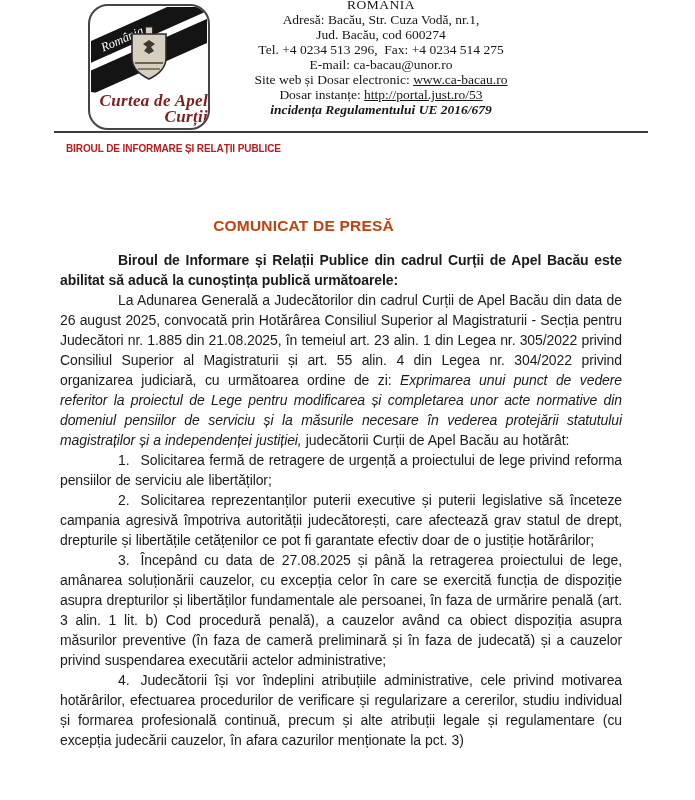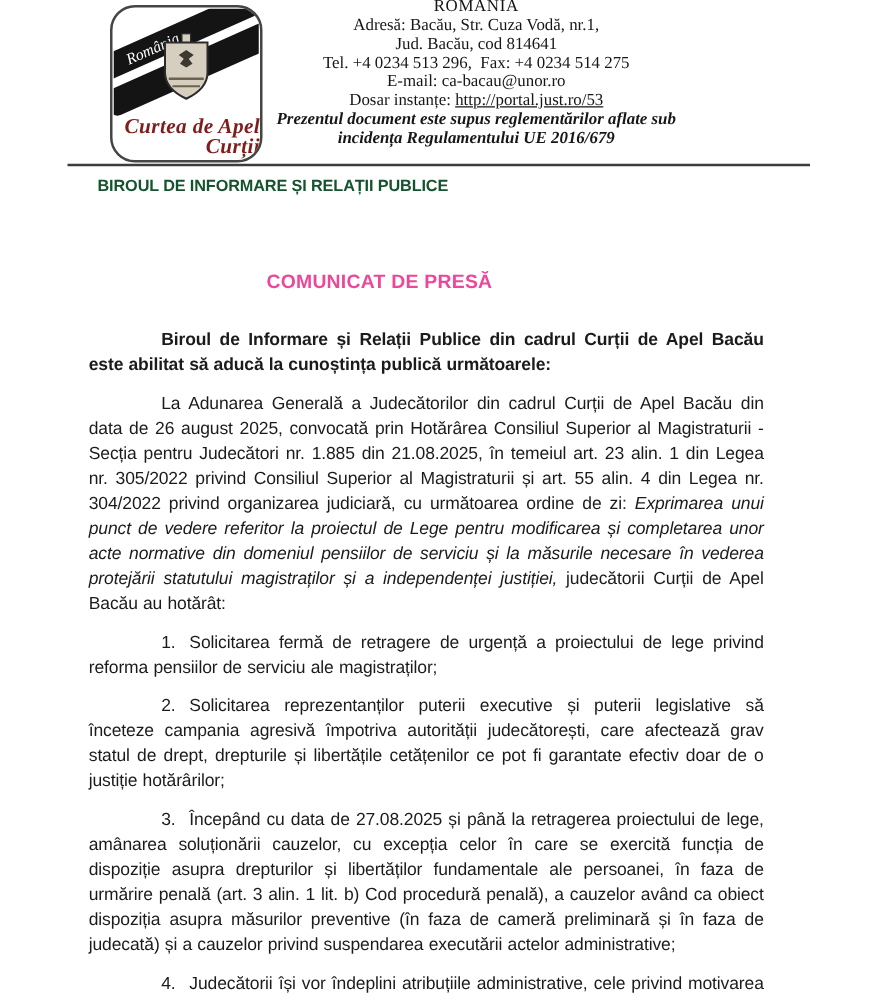--- a/index.html
+++ b/index.html
@@ -56,48 +56,48 @@
   .rule {
     position: absolute;
     left: 54px; top: 131px;
     width: 594px; height: 2px;
     background: #3c3c3c;
   }
 
   
   .office {
     position: absolute;
-    left: 78px; top: 139px;
+    left: 66px; top: 139px;
     font-weight: 700;
-    font-size: 13px;
+    font-size: 10px;
     line-height: 20.5px;
     letter-spacing: -0.1px;
-    color: #14532d;
+    color: #b91c1c;
   }
 
   
   .title {
     position: absolute;
     left: 0; top: 217px;
     width: 607px;
     text-align: center;
     font-weight: 700;
     font-size: 15.5px;
     letter-spacing: 0.2px;
-    color: #ec4899;
+    color: #c2410c;
   }
 
   
   .body-text {
     position: absolute;
     left: 60px; top: 250px;
     width: 562px;
   }
   .body-text p {
-    margin: 11px;
+    margin: 0;
     text-indent: 58px;
     text-align: justify;
     font-size: 14px;
     line-height: 20px;
     letter-spacing: -0.1px;
     word-spacing: 0.4px;
   }
   .b { font-weight: 700; }
   .i { font-style: italic; }
   .pnum { margin-right: 11px; }
@@ -124,47 +124,49 @@
     </svg>
     <div class="logo-name">
       <div>Curtea de Apel</div>
       <div>Curții</div>
     </div>
   </div>
 
   <div class="head-block">
     <div class="country">ROMÂNIA</div>
     <div>Adresă: Bacău, Str. Cuza Vodă, nr.1,</div>
-    <div>Jud. Bacău, cod 814641</div>
+    <div>Jud. Bacău, cod 600274</div>
     <div>Tel. +4 0234 513 296, &nbsp;Fax: +4 0234 514 275</div>
     <div>E-mail: ca-bacau@unor.ro</div>
     <div>
+      <span>Site web și Dosar electronic: </span><a class="lnk">www.ca-bacau.ro</a>
+    </div>
+    <div>
       <span>Dosar instanțe: </span><a class="lnk">http://portal.just.ro/53</a>
     </div>
-    <div class="gdpr">Prezentul document este supus reglementărilor aflate sub</div>
     <div class="gdpr">incidența Regulamentului UE 2016/679</div>
   </div>
 
   <div class="rule"></div>
 
   <div class="office">
     <div>BIROUL DE INFORMARE ȘI RELAȚII PUBLICE</div>
   </div>
 
   <div class="title">COMUNICAT DE PRESĂ</div>
 
   <div class="body-text">
     <p class="b">
       <span>Biroul de Informare și Relații Publice din cadrul Curții de Apel Bacău este abilitat să aducă la cunoștința publică următoarele:</span>
     </p>
     <p>
       <span>La Adunarea Generală a Judecătorilor din cadrul Curții de Apel Bacău din data de 26 august 2025, convocată prin Hotărârea Consiliul Superior al Magistraturii - Secția pentru Judecători nr. 1.885 din 21.08.2025, în temeiul art. 23 alin. 1 din Legea nr. 305/2022 privind Consiliul Superior al Magistraturii și art. 55 alin. 4 din Legea nr. 304/2022 privind organizarea judiciară, cu următoarea ordine de zi: </span><span class="i">Exprimarea unui punct de vedere referitor la proiectul de Lege pentru modificarea și completarea unor acte normative din domeniul pensiilor de serviciu și la măsurile necesare în vederea protejării statutului magistraților și a independenței justiției,</span><span> judecătorii Curții de Apel Bacău au hotărât:</span>
     </p>
     <p>
-      <span class="pnum">1.</span><span>Solicitarea fermă de retragere de urgență a proiectului de lege privind reforma pensiilor de serviciu ale magistraților;</span>
+      <span class="pnum">1.</span><span>Solicitarea fermă de retragere de urgență a proiectului de lege privind reforma pensiilor de serviciu ale libertăților;</span>
     </p>
     <p>
       <span class="pnum">2.</span><span>Solicitarea reprezentanților puterii executive și puterii legislative să înceteze campania agresivă împotriva autorității judecătorești, care afectează grav statul de drept, drepturile și libertățile cetățenilor ce pot fi garantate efectiv doar de o justiție hotărârilor;</span>
     </p>
     <p>
       <span class="pnum">3.</span><span>Începând cu data de 27.08.2025 și până la retragerea proiectului de lege, amânarea soluționării cauzelor, cu excepția celor în care se exercită funcția de dispoziție asupra drepturilor și libertăților fundamentale ale persoanei, în faza de urmărire penală (art. 3 alin. 1 lit. b) Cod procedură penală), a cauzelor având ca obiect dispoziția asupra măsurilor preventive (în faza de cameră preliminară și în faza de judecată) și a cauzelor privind suspendarea executării actelor administrative;</span>
     </p>
     <p>
       <span class="pnum">4.</span><span>Judecătorii își vor îndeplini atribuțiile administrative, cele privind motivarea hotărârilor, efectuarea procedurilor de verificare și regularizare a cererilor, studiu individual și formarea profesională continuă, precum și alte atribuții legale și regulamentare (cu excepția judecării cauzelor, în afara cazurilor menționate la pct. 3)</span>
     </p>

